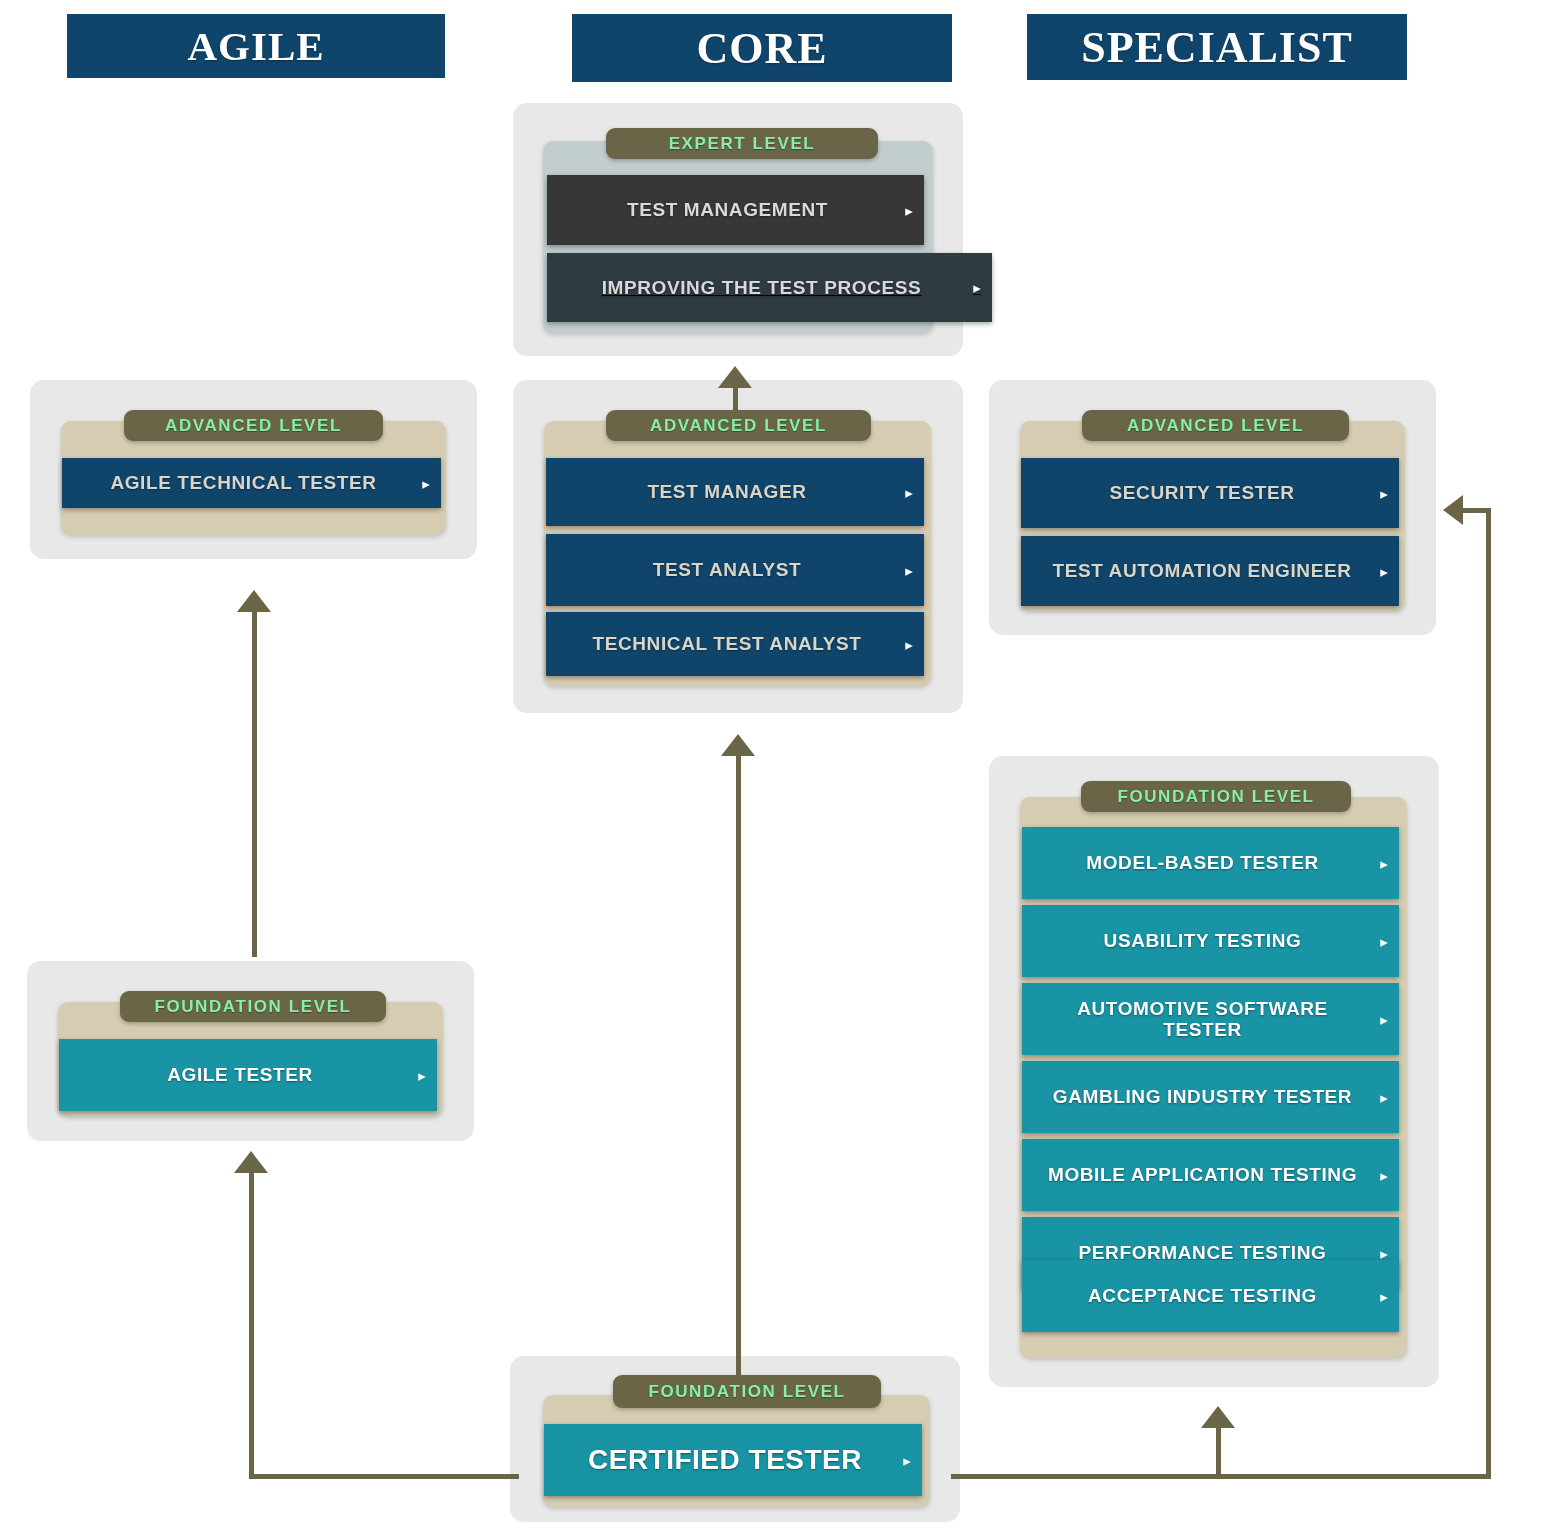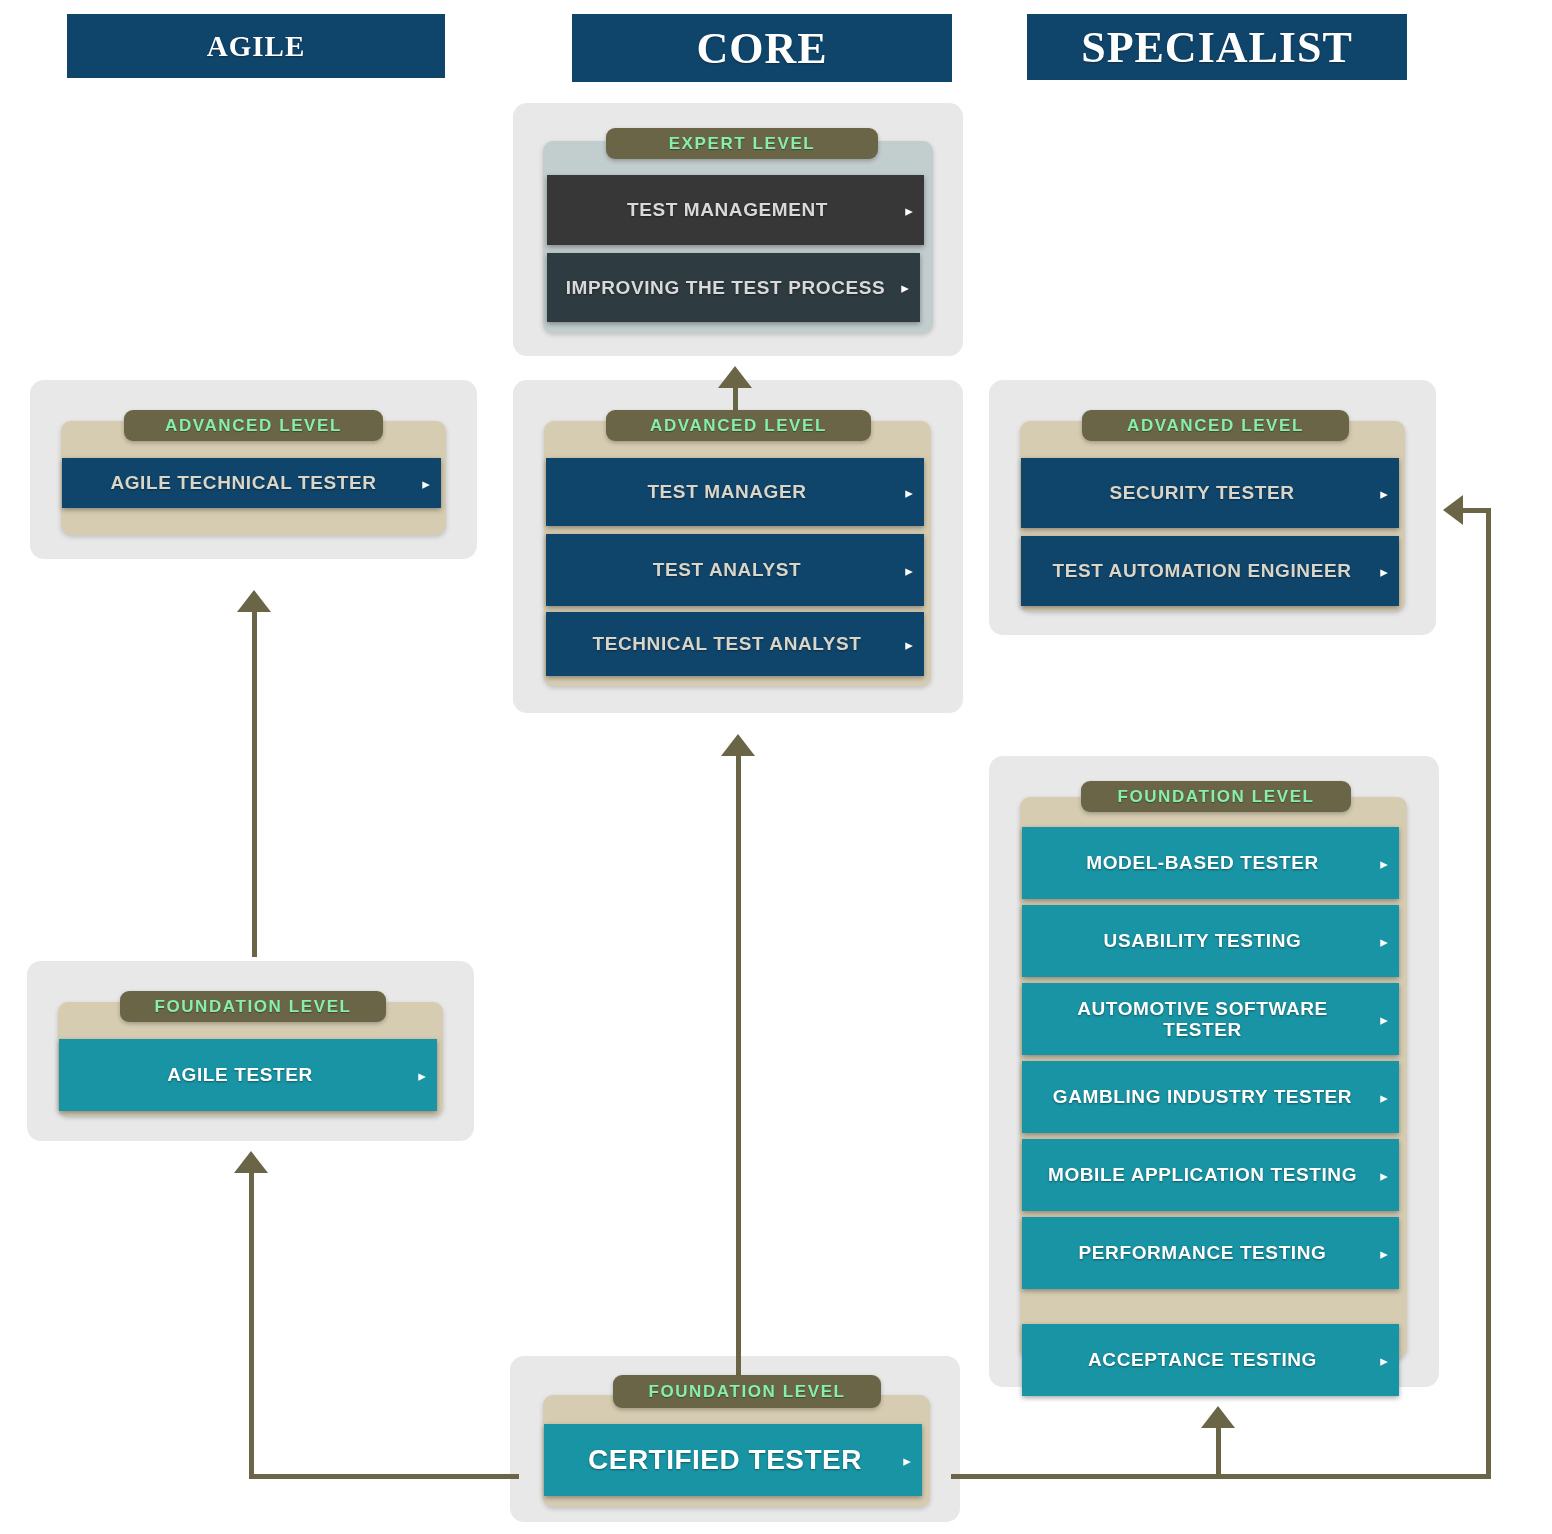--- a/index.html
+++ b/index.html
@@ -97,21 +97,21 @@
     border-top:15px solid transparent;
     border-bottom:15px solid transparent;
     border-right:20px solid #6b6547;
   }
 </style>
 </head>
 <body>
 
 <div class="stage">
 
-  <div class="col-header" style="left:67px;top:14px;width:378px;height:64px;font-size:29px;">
+  <div class="col-header" style="left:67px;top:14px;width:378px;height:64px;font-size:41px;">
     <span>AGILE</span>
   </div>
   <div class="col-header" style="left:572px;top:14px;width:380px;height:68px;font-size:44px;">
     <span>CORE</span>
   </div>
   <div class="col-header" style="left:1027px;top:14px;width:380px;height:66px;font-size:44px;">
     <span>SPECIALIST</span>
   </div>
 
   <div class="conn" style="left:736px;top:756px;width:5px;height:640px;"></div>
@@ -138,21 +138,21 @@
   <div class="card" style="left:513px;top:103px;width:450px;height:253px;">
     <div class="panel slate" style="left:30px;top:38px;width:390px;height:192px;"></div>
   </div>
   <div class="pill" style="left:606px;top:128px;width:272px;height:31px;">
     <span>EXPERT LEVEL</span>
   </div>
   <div class="bar charcoal" style="left:547px;top:175px;width:377px;height:70px;">
     <span class="bar-label">TEST MANAGEMENT</span>
     <span class="caret">▸</span>
   </div>
-  <div class="bar dslate" style="left:547px;top:253px;width:373px;height:69px;">
+  <div class="bar dslate" style="left:547px;top:253px;width:445px;height:69px;text-decoration:underline;">
     <span class="bar-label">IMPROVING THE TEST PROCESS</span>
     <span class="caret">▸</span>
   </div>
 
   <div class="card" style="left:30px;top:380px;width:447px;height:179px;">
     <div class="panel tan" style="left:31px;top:41px;width:385px;height:114px;"></div>
   </div>
   <div class="pill" style="left:124px;top:410px;width:259px;height:31px;">
     <span>ADVANCED LEVEL</span>
   </div>
@@ -218,21 +218,21 @@
     <span class="caret">▸</span>
   </div>
   <div class="bar teal" style="left:1022px;top:1139px;width:377px;height:72px;">
     <span class="bar-label">MOBILE APPLICATION TESTING</span>
     <span class="caret">▸</span>
   </div>
   <div class="bar teal" style="left:1022px;top:1217px;width:377px;height:72px;">
     <span class="bar-label">PERFORMANCE TESTING</span>
     <span class="caret">▸</span>
   </div>
-  <div class="bar teal" style="left:1022px;top:1324px;width:377px;height:72px;">
+  <div class="bar teal" style="left:1022px;top:1260px;width:377px;height:72px;">
     <span class="bar-label">ACCEPTANCE TESTING</span>
     <span class="caret">▸</span>
   </div>
 
   <div class="card" style="left:27px;top:961px;width:447px;height:180px;">
     <div class="panel tan" style="left:31px;top:41px;width:385px;height:114px;"></div>
   </div>
   <div class="pill" style="left:120px;top:991px;width:266px;height:31px;">
     <span>FOUNDATION LEVEL</span>
   </div>

